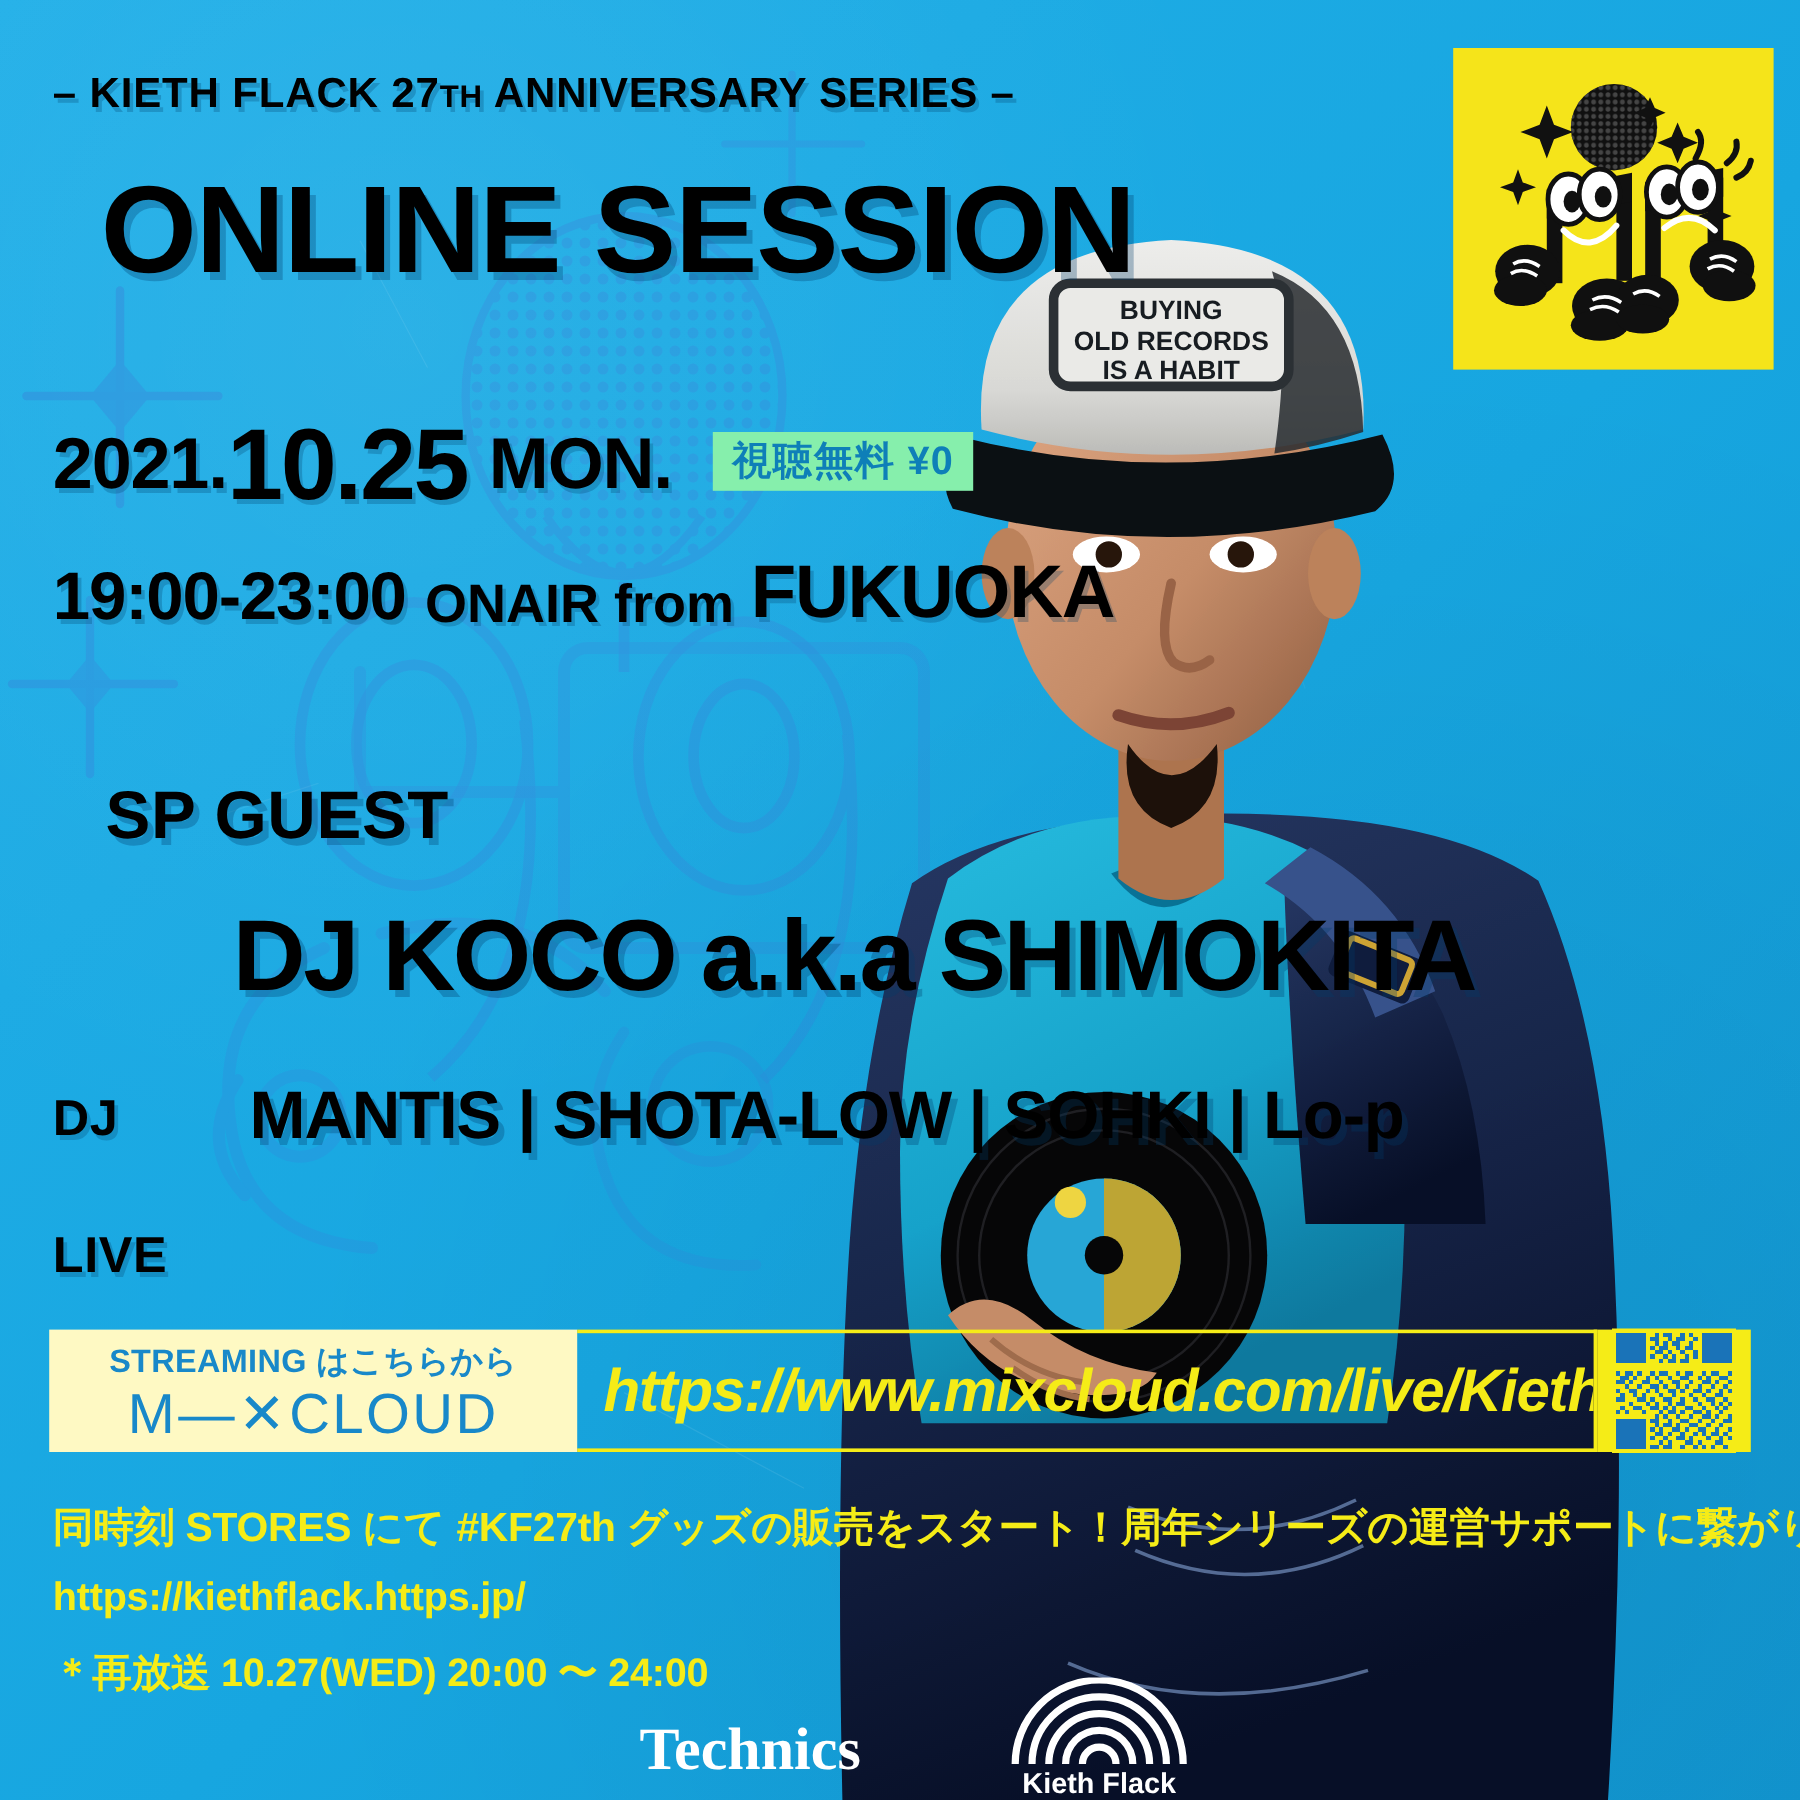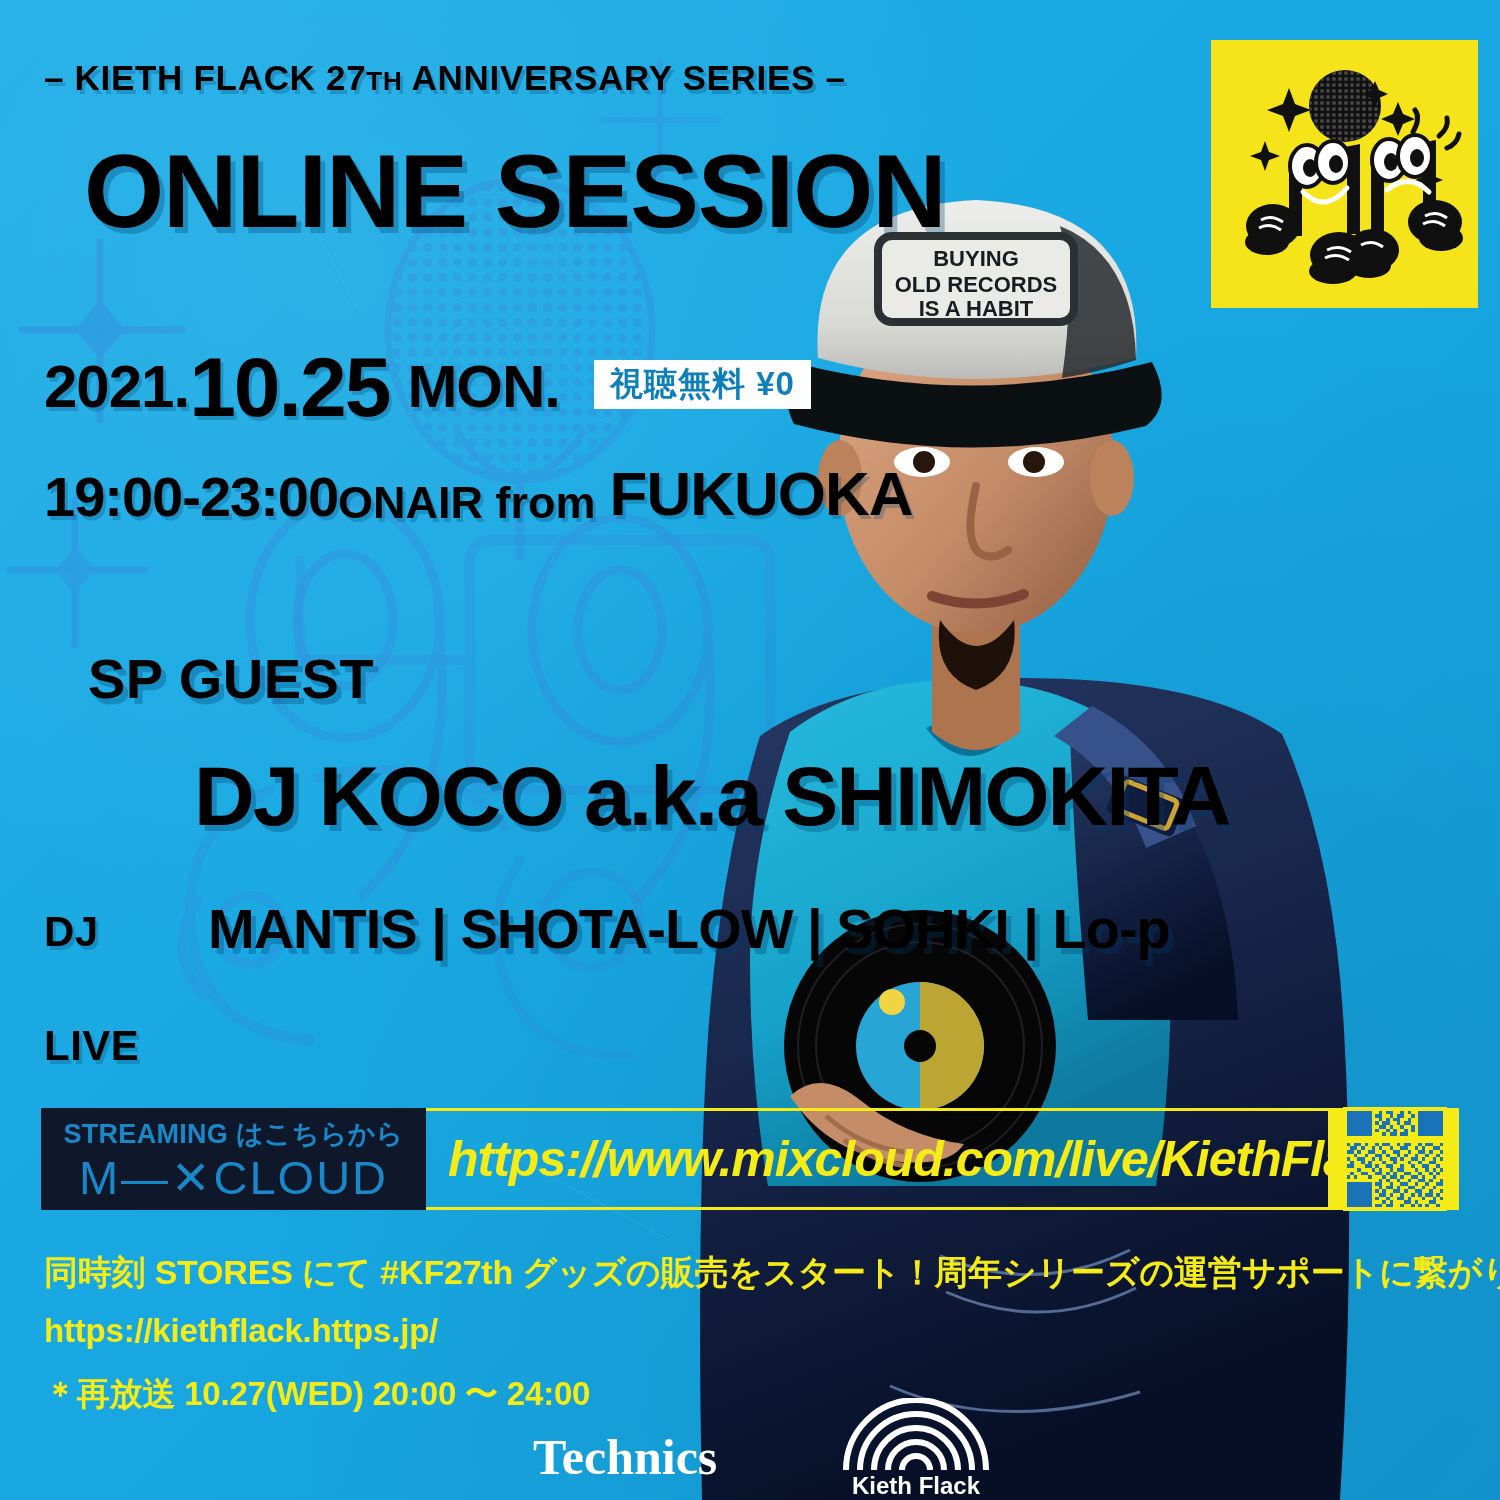--- a/index.html
+++ b/index.html
@@ -49,31 +49,31 @@
   }
 
   .dateline{
     position:absolute;left:44px;top:350px;height:74px;
     display:flex;align-items:center;gap:0;white-space:nowrap;
   }
   .d-year{font-size:60px;font-weight:700;line-height:.96;letter-spacing:-1px;}
   .d-big{font-size:84px;font-weight:800;line-height:.96;letter-spacing:-2px;}
   .d-dow{font-size:60px;font-weight:700;line-height:.96;margin-left:18px;letter-spacing:-1px;}
   .freebadge{
-    margin-left:34px;margin-bottom:6px;background:#ffffff;color:#0E7FB8;
+    margin-left:34px;margin-bottom:6px;background:#86efac;color:#0E7FB8;
     font-size:33px;font-weight:700;padding:7px 16px 9px;line-height:1;
     letter-spacing:1px;
   }
 
   .timeline{
     position:absolute;left:44px;top:458px;white-space:nowrap;
     display:flex;align-items:flex-end;
   }
   .t-num{font-size:56px;font-weight:700;letter-spacing:-1px;}
-  .t-on{font-size:45px;font-weight:600;margin-left:0;letter-spacing:0;}
+  .t-on{font-size:45px;font-weight:600;margin-left:16px;letter-spacing:0;}
   .t-city{font-size:62px;font-weight:800;margin-left:14px;letter-spacing:-1px;}
 
   .sp-guest-label{
     position:absolute;left:44px;top:646px;
     font-size:56px;font-weight:800;letter-spacing:.5px;font-stretch:condensed;
   }
   .sp-guest-name{
     position:absolute;left:150px;top:748px;
     font-size:84px;font-weight:800;letter-spacing:-2px;white-space:nowrap;
     font-stretch:condensed;
@@ -100,21 +100,21 @@
     position:absolute;left:1244px;top:325px;
     font-size:56px;font-weight:800;font-style:italic;letter-spacing:-1px;
   }
 
   
   .stream-bar{
     position:absolute;left:41px;top:1108px;width:1418px;height:102px;
     display:flex;align-items:stretch;
   }
   .mix-block{
-    width:385px;background:#0f172a;display:flex;flex-direction:column;
+    width:440px;background:#fef9c3;display:flex;flex-direction:column;
     align-items:center;justify-content:center;padding-top:4px;
   }
   .mix-top{
     color:#1888C9;font-size:27px;font-weight:700;letter-spacing:.3px;line-height:1;
   }
   .mix-logo{
     color:#1888C9;font-size:47px;font-weight:400;letter-spacing:2px;line-height:1;
     margin-top:6px;display:flex;align-items:center;gap:1px;
   }
   .mix-logo .mglyph{display:inline-block;}

